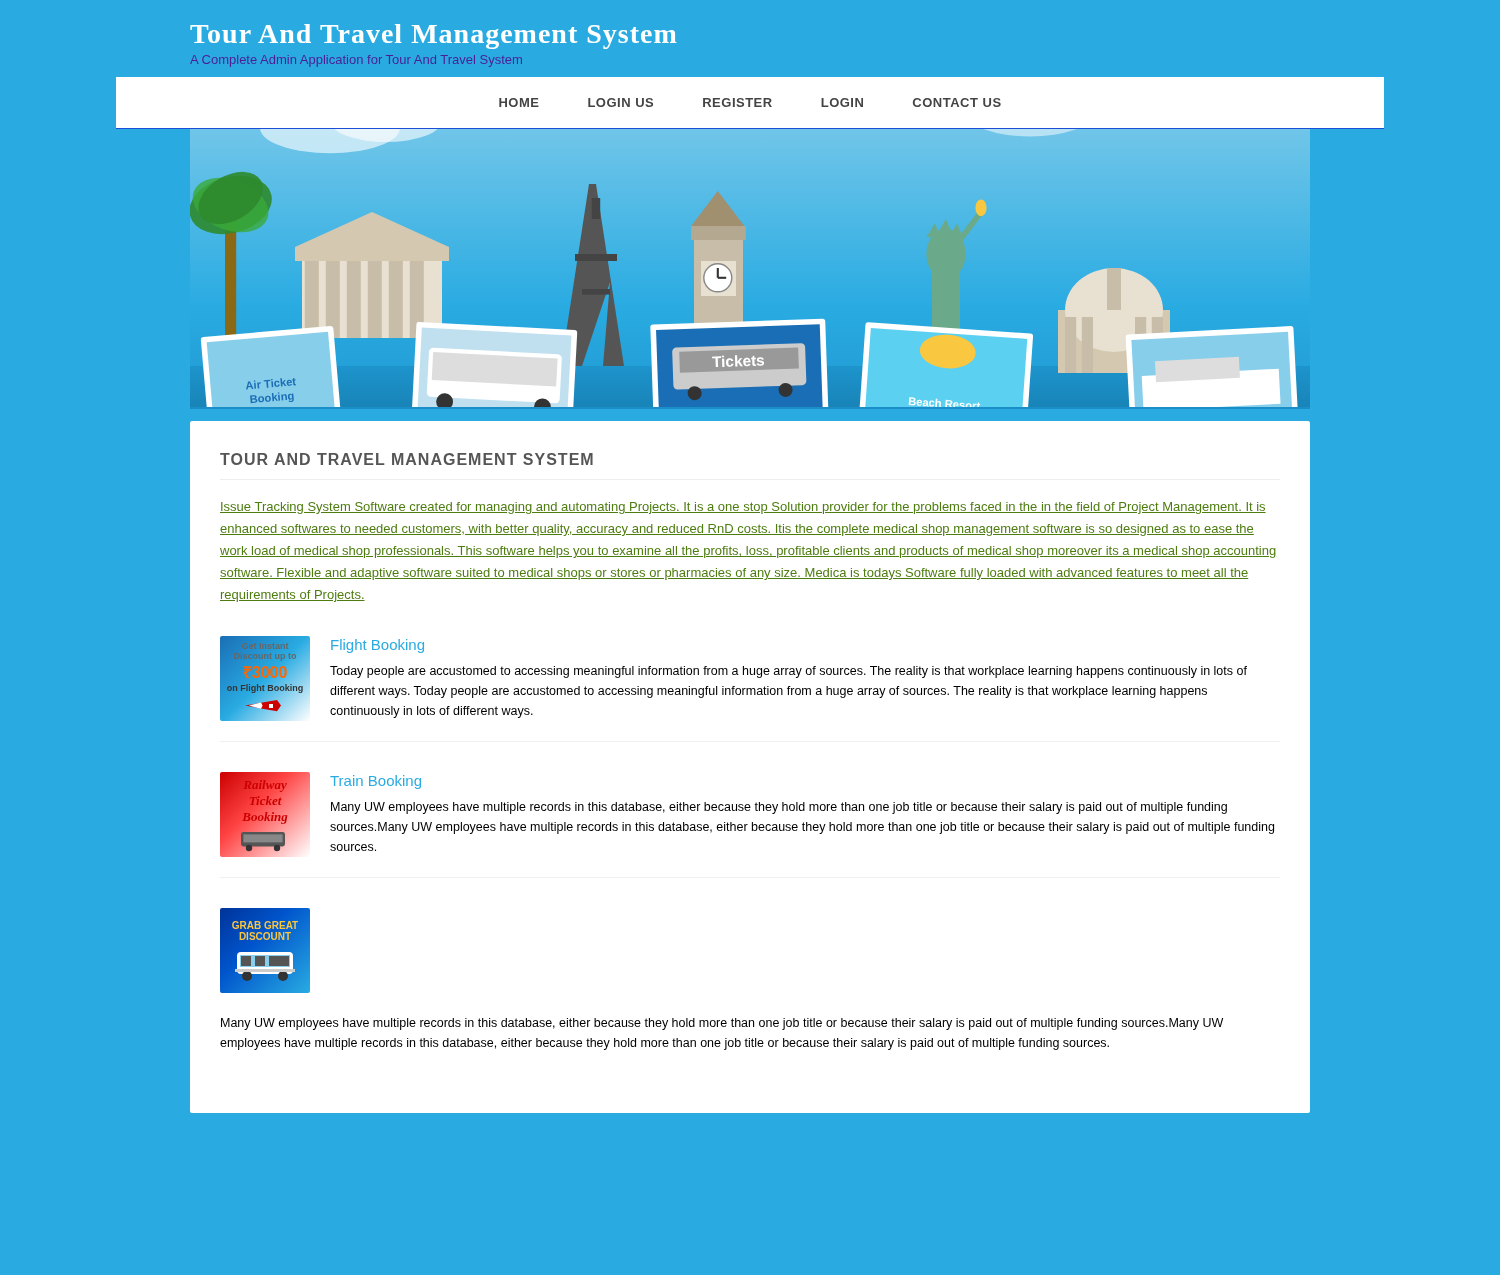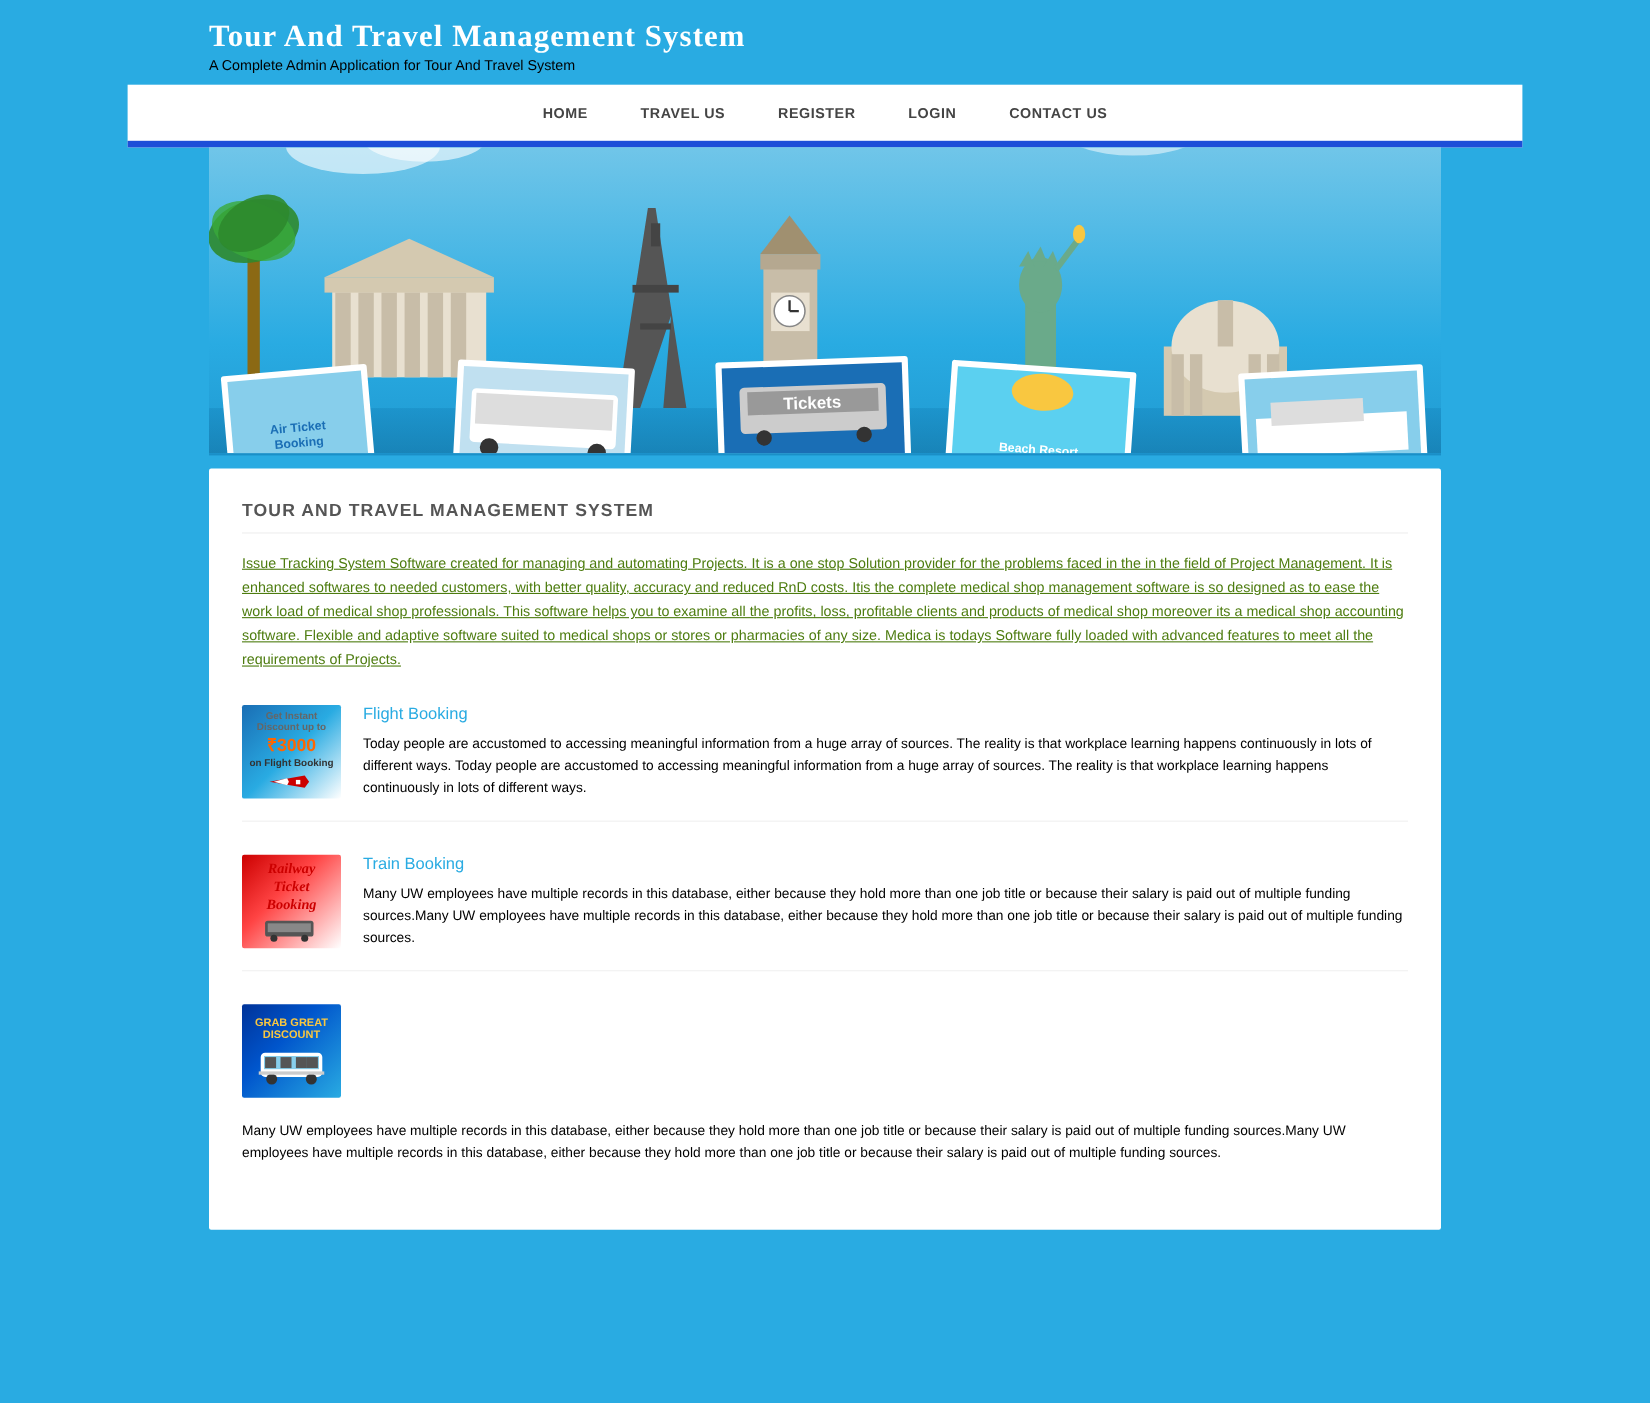--- a/index.html
+++ b/index.html
@@ -13,31 +13,31 @@
     }
     .header-title {
       font-size: 28px;
       font-weight: bold;
       color: #ffffff;
       font-family: Georgia, serif;
       letter-spacing: 1px;
     }
     .header-subtitle {
       font-size: 13px;
-      color: #000000;
+      color: #4c1d95;
       margin-top: 2px;
     }
     .nav-bar {
       background-color: #ffffff;
       margin: 0 116px;
       padding: 0;
       display: flex;
       justify-content: center;
       align-items: center;
-      border-bottom: 6px solid #1d4ed8;
+      border-bottom: 1px solid #1d4ed8;
     }
     .nav-bar a {
       display: inline-block;
       padding: 18px 24px;
       color: #444;
       text-decoration: none;
       font-size: 13px;
       font-weight: bold;
       letter-spacing: 0.5px;
       cursor: pointer;
@@ -157,21 +157,21 @@
 </head>
 <body>
 
 <div class="header">
   <div class="header-title">Tour And Travel Management System</div>
   <div class="header-subtitle">A Complete Admin Application for Tour And Travel System</div>
 </div>
 
 <nav class="nav-bar">
   <a>HOME</a>
-  <a>TRAVEL US</a>
+  <a>LOGIN US</a>
   <a>REGISTER</a>
   <a>LOGIN</a>
   <a>CONTACT US</a>
 </nav>
 
 <div class="banner-container">
 
   <svg class="banner-svg" viewBox="0 0 800 280" preserveAspectRatio="xMidYMid slice" xmlns="http://www.w3.org/2000/svg">
 
     <defs>

